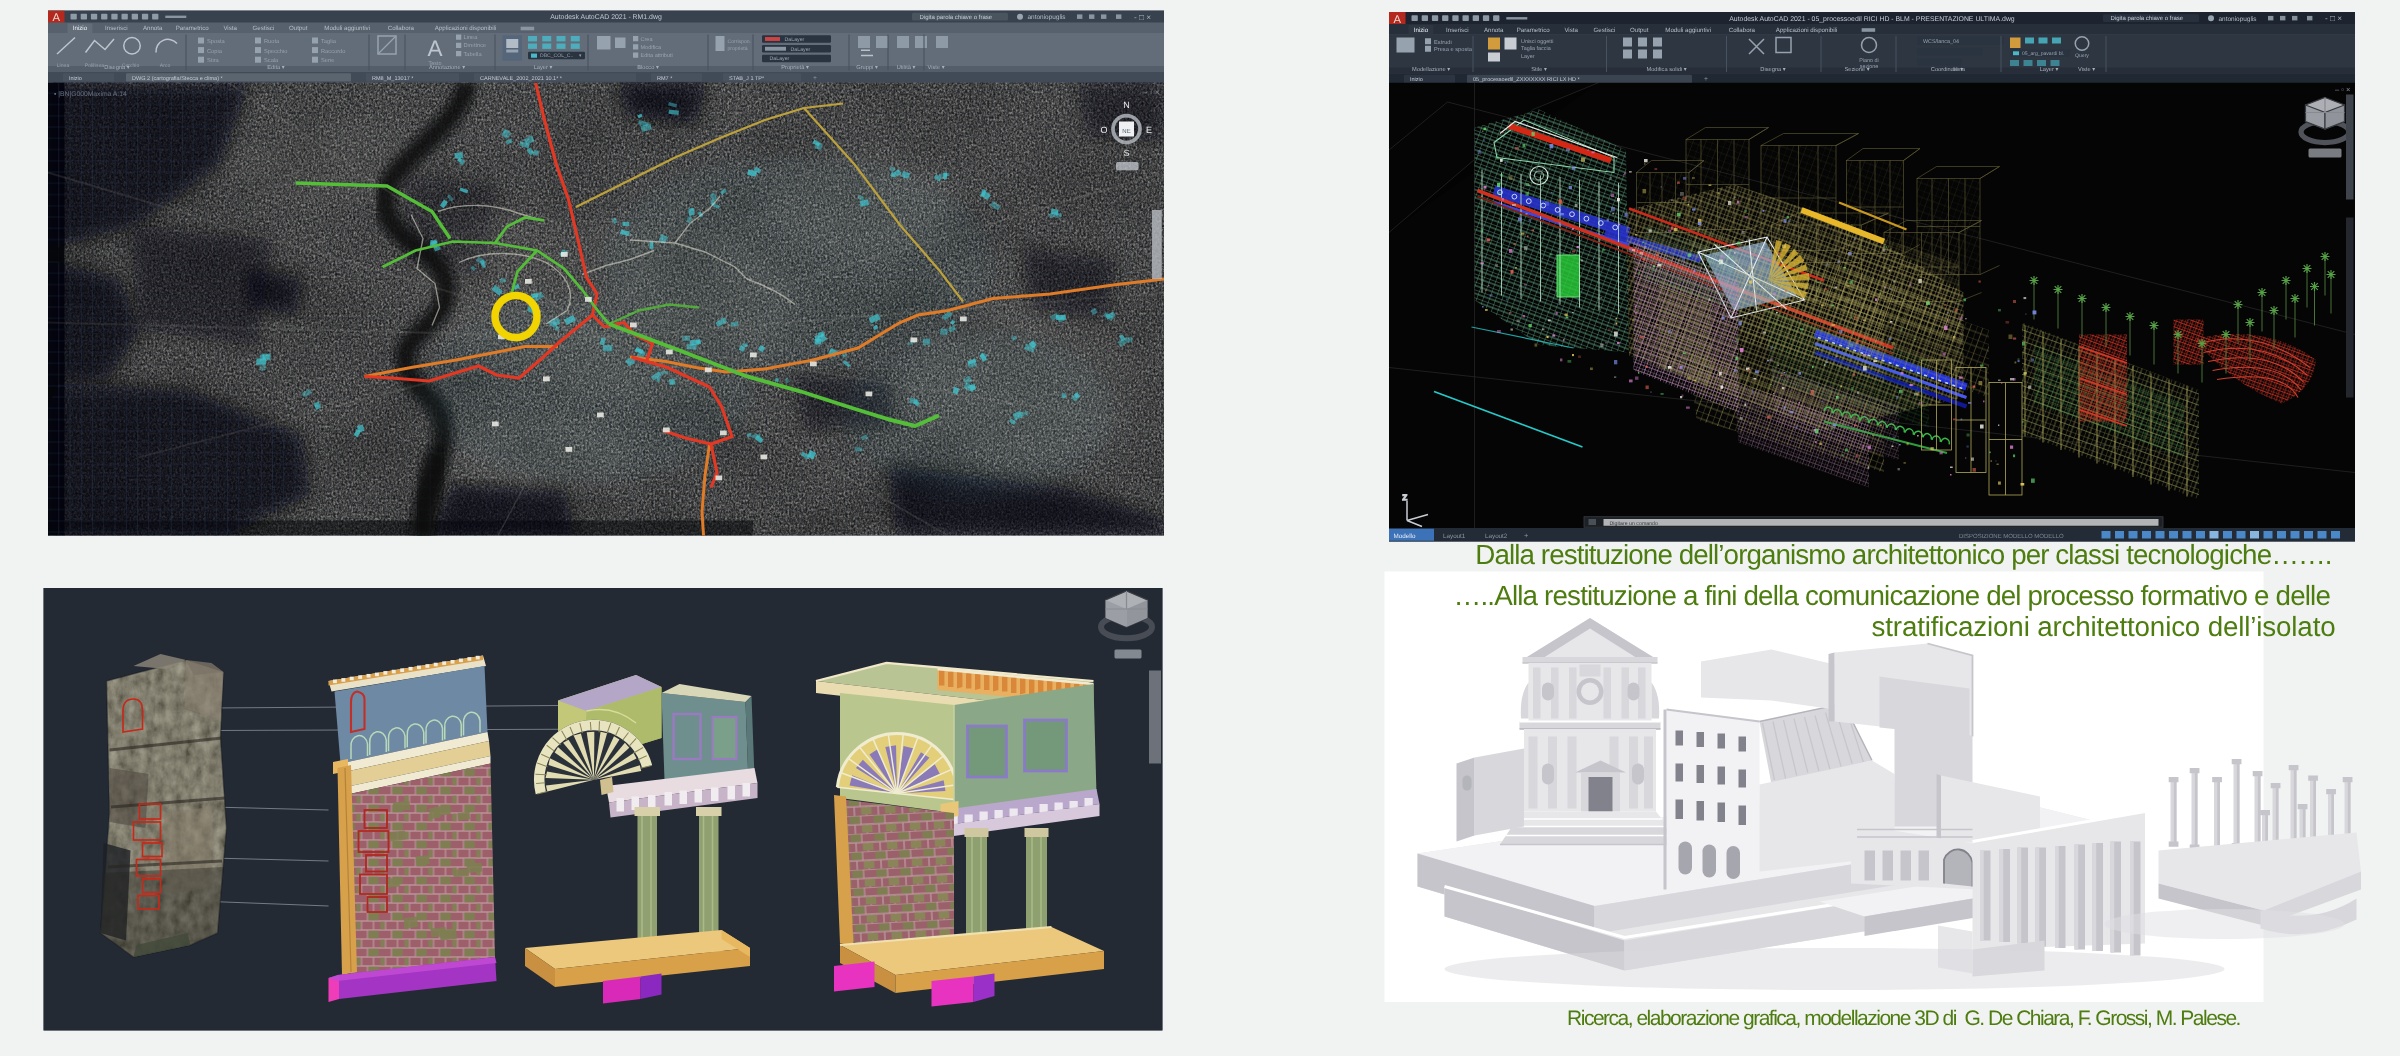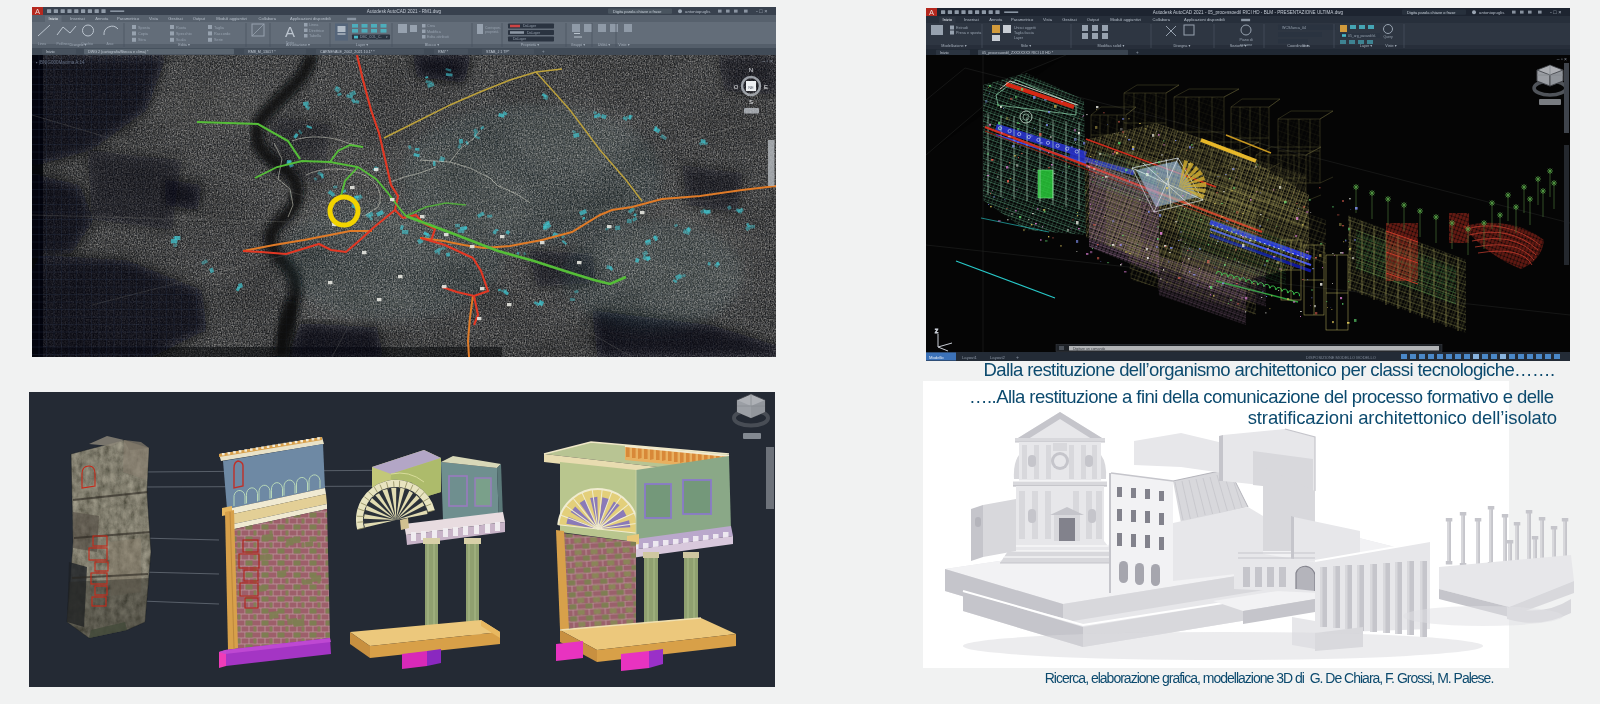--- a/index.html
+++ b/index.html
@@ -1,21 +1,21 @@
 <!DOCTYPE html>
 <html><head>
 <meta charset="utf-8">
 <style>
   html,body{margin:0;padding:0;}
   body{width:1600px;height:704px;background:#f1f2f2;position:relative;overflow:hidden;
        font-family:"Liberation Sans", sans-serif;}
   .abs{position:absolute;}
   svg{display:block;}
   svg text{font-family:"Liberation Sans", sans-serif;}
-  .caption{color:#0c4a6e;}
+  .caption{color:#4d7c0f;}
 </style>
 </head>
 <body>
 
 <div class="abs" style="left:32px;top:7px;width:744px;height:350px;background:#3e4a58;">
 <svg class="abs" style="left:0;top:0" width="744" height="48" viewBox="0 0 744 48">
       <rect x="0" y="0" width="744" height="8" fill="#38414e"></rect>
       <rect x="0" y="0" width="11" height="9" fill="#b5281e"></rect>
       <text x="5.5" y="7.2" font-size="7.5" fill="#eadbd7" text-anchor="middle">A</text>
       <rect x="15" y="2.2" width="4.2" height="3.8" fill="#9aa5b2" opacity="0.9" rx="0.5"></rect>

